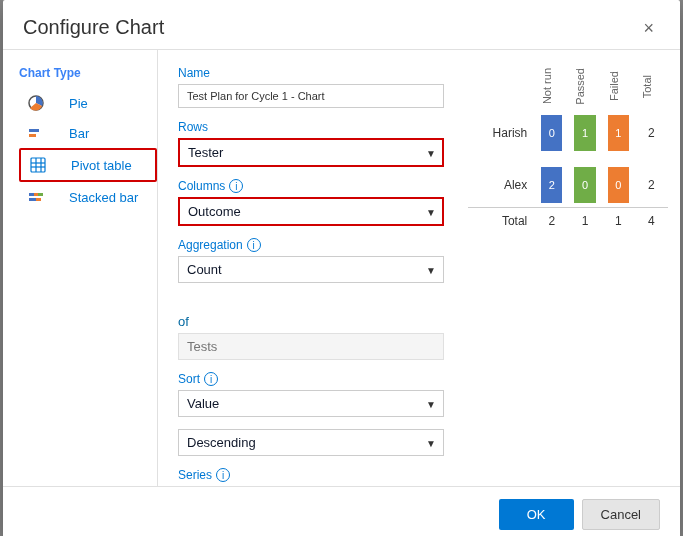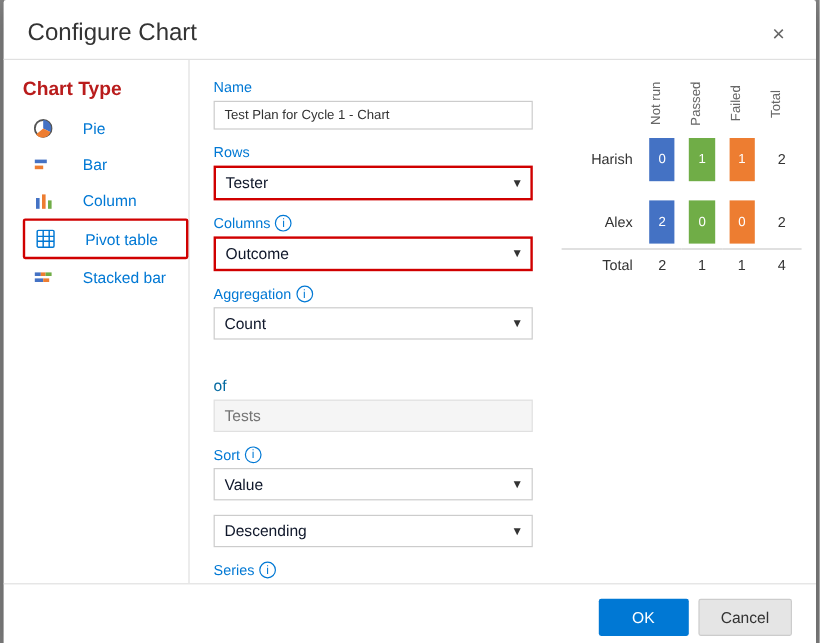--- a/index.html
+++ b/index.html
@@ -49,23 +49,23 @@
       overflow: hidden;
     }
     
     .sidebar {
       width: 155px;
       padding: 16px 0 16px 16px;
       border-right: 1px solid #e0e0e0;
       flex-shrink: 0;
     }
     .sidebar-title {
-      font-size: 16px;
+      font-size: 12px;
       font-weight: 600;
-      color: #b91c1c;
+      color: #3b82f6;
       margin-bottom: 8px;
     }
     .chart-type-item {
       display: flex;
       align-items: center;
       gap: 24px;
       padding: 6px 8px;
       cursor: pointer;
       border-radius: 2px;
       color: #0078d4;
@@ -267,30 +267,20 @@
       <div class="chart-type-item">
         <span class="chart-icon">
           <svg width="16" height="16" viewBox="0 0 16 16">
             <rect x="1" y="4" width="10" height="3" fill="#4472c4"></rect>
             <rect x="1" y="9" width="7" height="3" fill="#ed7d31"></rect>
           </svg>
         </span>
         <span>Bar</span>
       </div>
 
-      <div class="chart-type-item">
-        <span class="chart-icon">
-          <svg width="16" height="16" viewBox="0 0 16 16">
-            <rect x="2" y="6" width="3" height="9" fill="#4472c4"></rect>
-            <rect x="7" y="3" width="3" height="12" fill="#ed7d31"></rect>
-            <rect x="12" y="8" width="3" height="7" fill="#70ad47"></rect>
-          </svg>
-        </span>
-        <span>Column</span>
-      </div>
 
       <div class="chart-type-item selected">
         <span class="chart-icon">
           <svg width="16" height="16" viewBox="0 0 16 16">
             <rect x="1" y="1" width="14" height="14" rx="1" fill="none" stroke="#0078d4" stroke-width="1.2"></rect>
             <line x1="1" y1="6" x2="15" y2="6" stroke="#0078d4" stroke-width="1.2"></line>
             <line x1="1" y1="10" x2="15" y2="10" stroke="#0078d4" stroke-width="1.2"></line>
             <line x1="6" y1="1" x2="6" y2="15" stroke="#0078d4" stroke-width="1.2"></line>
             <line x1="11" y1="1" x2="11" y2="15" stroke="#0078d4" stroke-width="1.2"></line>
           </svg>

